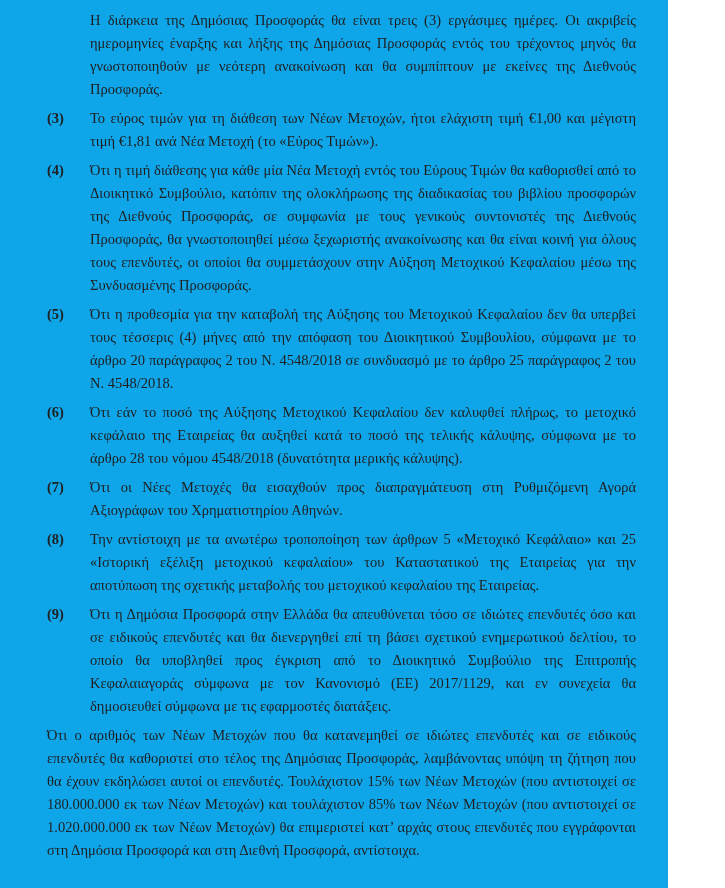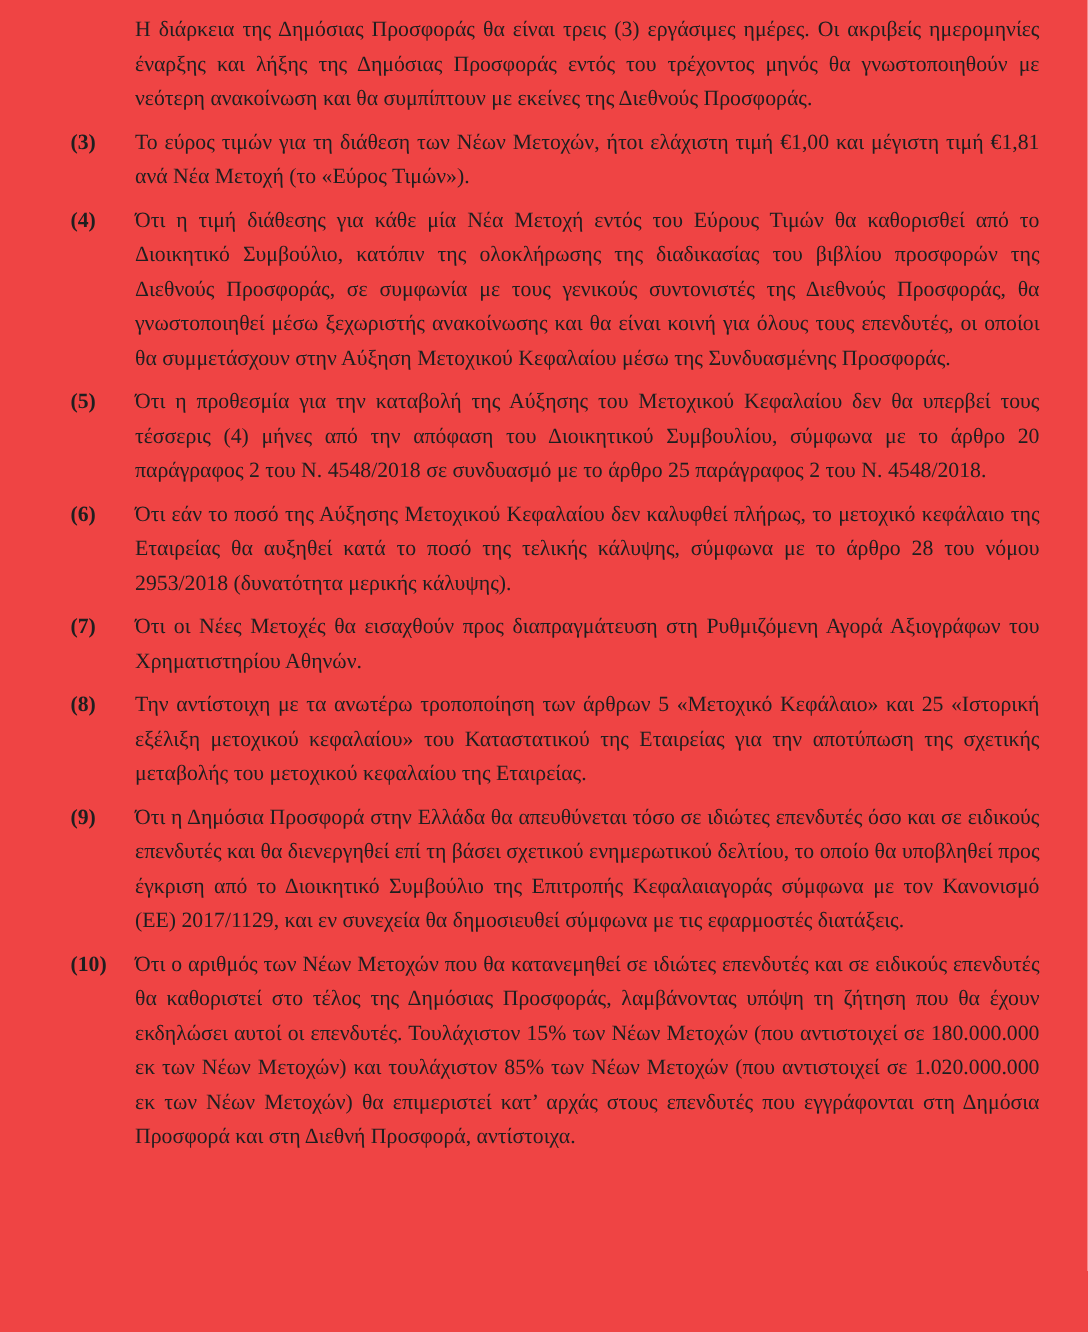--- a/index.html
+++ b/index.html
@@ -2,23 +2,23 @@
 <html lang="el"><head>
 <meta charset="utf-8">
 <style>
   html, body {
     margin: 0;
     padding: 0;
     background: #ffffff;
   }
   .page {
     box-sizing: border-box;
-    width: 725px;
+    width: 668px;
     min-height: 888px;
-    background: #ef4444;
+    background: #0ea5e9;
     color: #1f1f1f;
     font-family: "Liberation Serif", "DejaVu Serif", serif;
     font-size: 14.5px;
     line-height: 23px;
     padding: 9px 32px 10px 47px;
   }
   .intro {
     margin: 0 0 6px 43px;
     text-align: justify;
   }
@@ -55,36 +55,35 @@
     <p class="body">Ότι η τιμή διάθεσης για κάθε μία Νέα Μετοχή εντός του Εύρους Τιμών θα καθορισθεί από το Διοικητικό Συμβούλιο, κατόπιν της ολοκλήρωσης της διαδικασίας του βιβλίου προσφορών της Διεθνούς Προσφοράς, σε συμφωνία με τους γενικούς συντονιστές της Διεθνούς Προσφοράς, θα γνωστοποιηθεί μέσω ξεχωριστής ανακοίνωσης και θα είναι κοινή για όλους τους επενδυτές, οι οποίοι θα συμμετάσχουν στην Αύξηση Μετοχικού Κεφαλαίου μέσω της Συνδυασμένης Προσφοράς.</p>
   </div>
 
   <div class="item">
     <span class="num">(5)</span>
     <p class="body">Ότι η προθεσμία για την καταβολή της Αύξησης του Μετοχικού Κεφαλαίου δεν θα υπερβεί τους τέσσερις (4) μήνες από την απόφαση του Διοικητικού Συμβουλίου, σύμφωνα με το άρθρο 20 παράγραφος 2 του Ν. 4548/2018 σε συνδυασμό με το άρθρο 25 παράγραφος 2 του Ν. 4548/2018.</p>
   </div>
 
   <div class="item">
     <span class="num">(6)</span>
-    <p class="body">Ότι εάν το ποσό της Αύξησης Μετοχικού Κεφαλαίου δεν καλυφθεί πλήρως, το μετοχικό κεφάλαιο της Εταιρείας θα αυξηθεί κατά το ποσό της τελικής κάλυψης, σύμφωνα με το άρθρο 28 του νόμου 2953/2018 (δυνατότητα μερικής κάλυψης).</p>
+    <p class="body">Ότι εάν το ποσό της Αύξησης Μετοχικού Κεφαλαίου δεν καλυφθεί πλήρως, το μετοχικό κεφάλαιο της Εταιρείας θα αυξηθεί κατά το ποσό της τελικής κάλυψης, σύμφωνα με το άρθρο 28 του νόμου 4548/2018 (δυνατότητα μερικής κάλυψης).</p>
   </div>
 
   <div class="item">
     <span class="num">(7)</span>
     <p class="body">Ότι οι Νέες Μετοχές θα εισαχθούν προς διαπραγμάτευση στη Ρυθμιζόμενη Αγορά Αξιογράφων του Χρηματιστηρίου Αθηνών.</p>
   </div>
 
   <div class="item">
     <span class="num">(8)</span>
     <p class="body">Την αντίστοιχη με τα ανωτέρω τροποποίηση των άρθρων 5 «Μετοχικό Κεφάλαιο» και 25 «Ιστορική εξέλιξη μετοχικού κεφαλαίου» του Καταστατικού της Εταιρείας για την αποτύπωση της σχετικής μεταβολής του μετοχικού κεφαλαίου της Εταιρείας.</p>
   </div>
 
   <div class="item">
     <span class="num">(9)</span>
     <p class="body">Ότι η Δημόσια Προσφορά στην Ελλάδα θα απευθύνεται τόσο σε ιδιώτες επενδυτές όσο και σε ειδικούς επενδυτές και θα διενεργηθεί επί τη βάσει σχετικού ενημερωτικού δελτίου, το οποίο θα υποβληθεί προς έγκριση από το Διοικητικό Συμβούλιο της Επιτροπής Κεφαλαιαγοράς σύμφωνα με τον Κανονισμό (ΕΕ) 2017/1129, και εν συνεχεία θα δημοσιευθεί σύμφωνα με τις εφαρμοστές διατάξεις.</p>
   </div>
 
   <div class="item">
-    <span class="num">(10)</span>
     <p class="body">Ότι ο αριθμός των Νέων Μετοχών που θα κατανεμηθεί σε ιδιώτες επενδυτές και σε ειδικούς επενδυτές θα καθοριστεί στο τέλος της Δημόσιας Προσφοράς, λαμβάνοντας υπόψη τη ζήτηση που θα έχουν εκδηλώσει αυτοί οι επενδυτές. Τουλάχιστον 15% των Νέων Μετοχών (που αντιστοιχεί σε 180.000.000 εκ των Νέων Μετοχών) και τουλάχιστον 85% των Νέων Μετοχών (που αντιστοιχεί σε 1.020.000.000 εκ των Νέων Μετοχών) θα επιμεριστεί κατ’ αρχάς στους επενδυτές που εγγράφονται στη Δημόσια Προσφορά και στη Διεθνή Προσφορά, αντίστοιχα.</p>
   </div>
 
 </div>
 
 </body></html>

